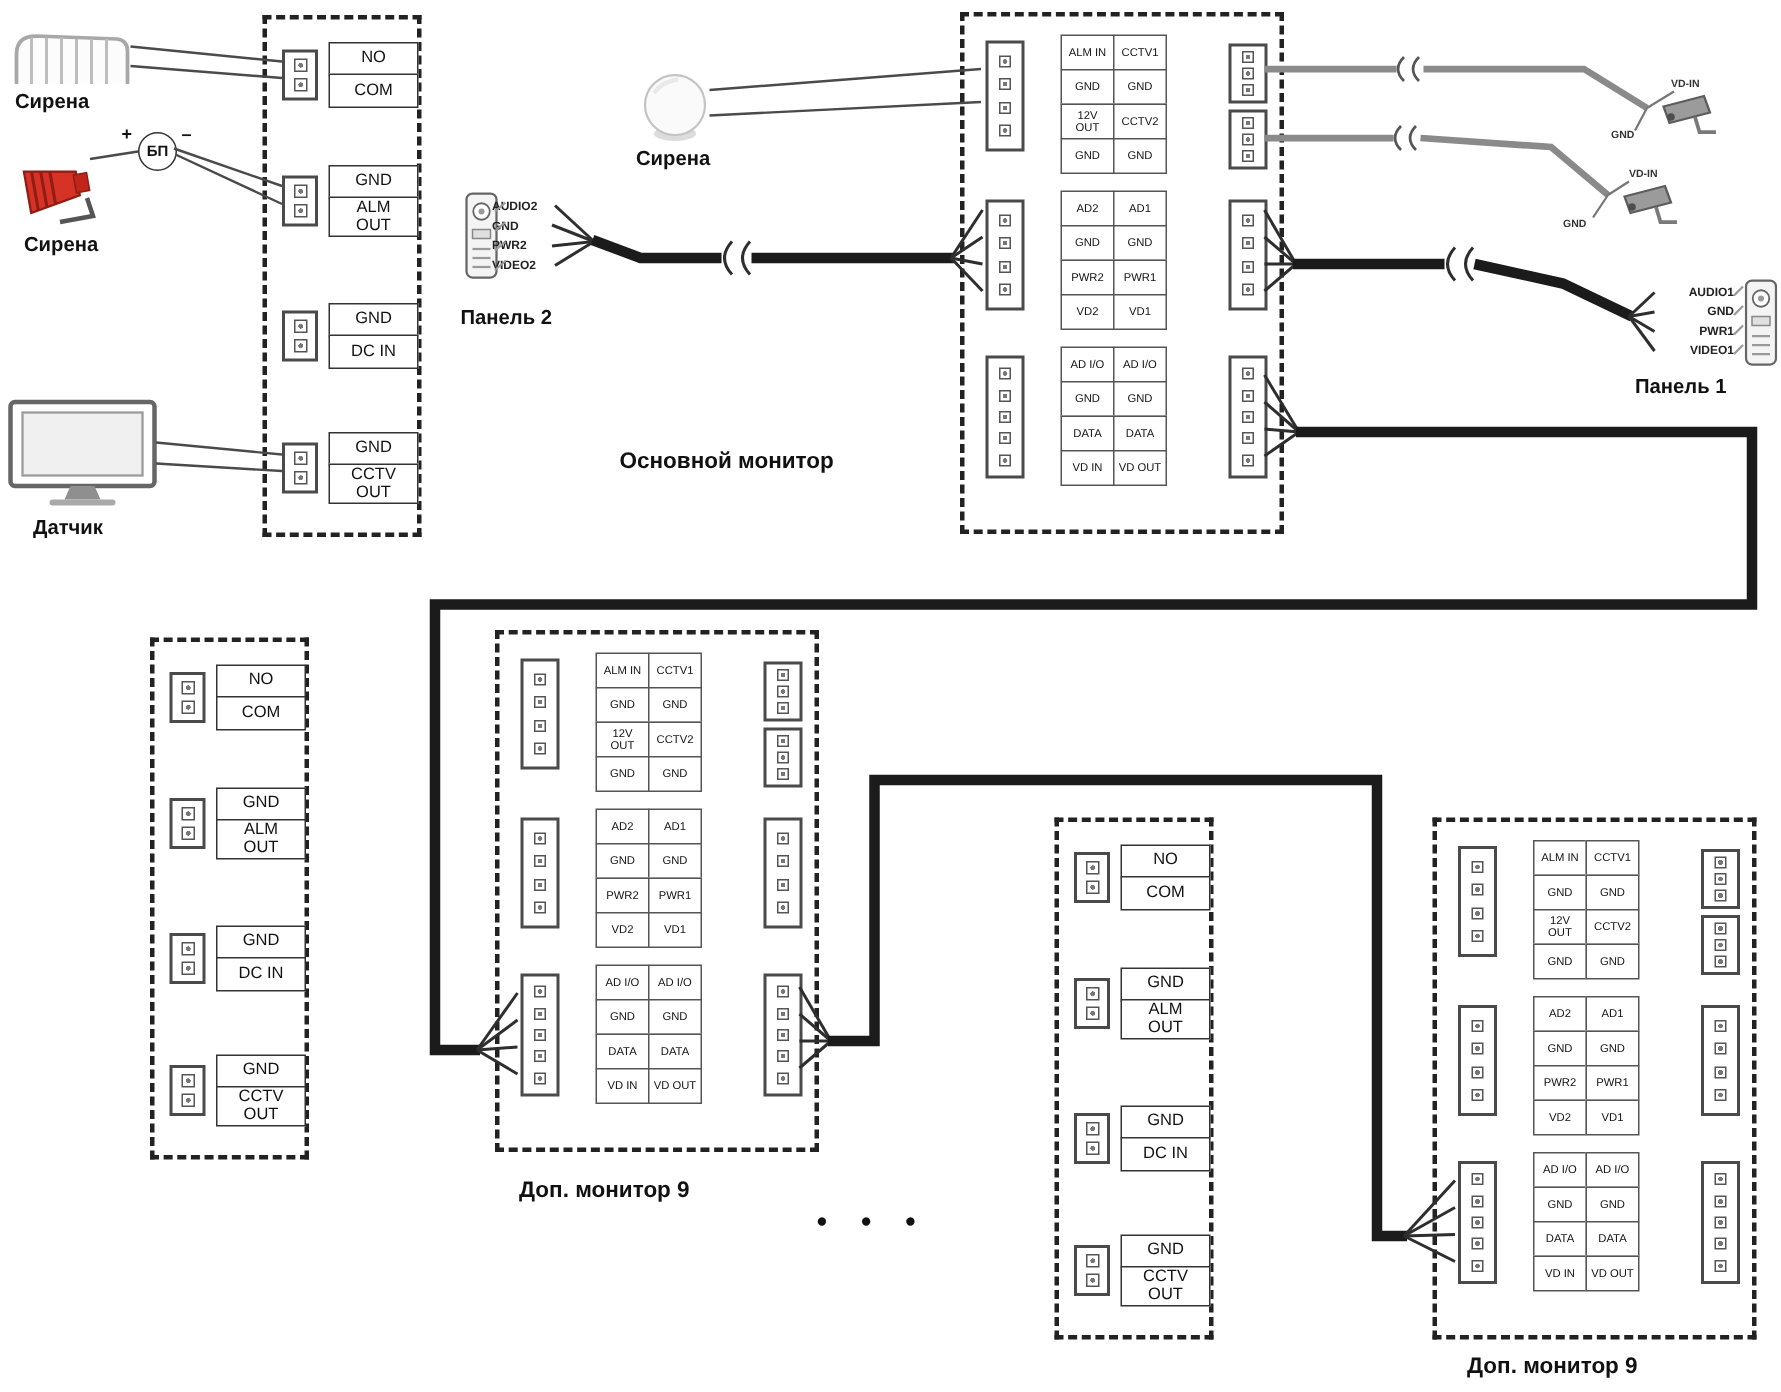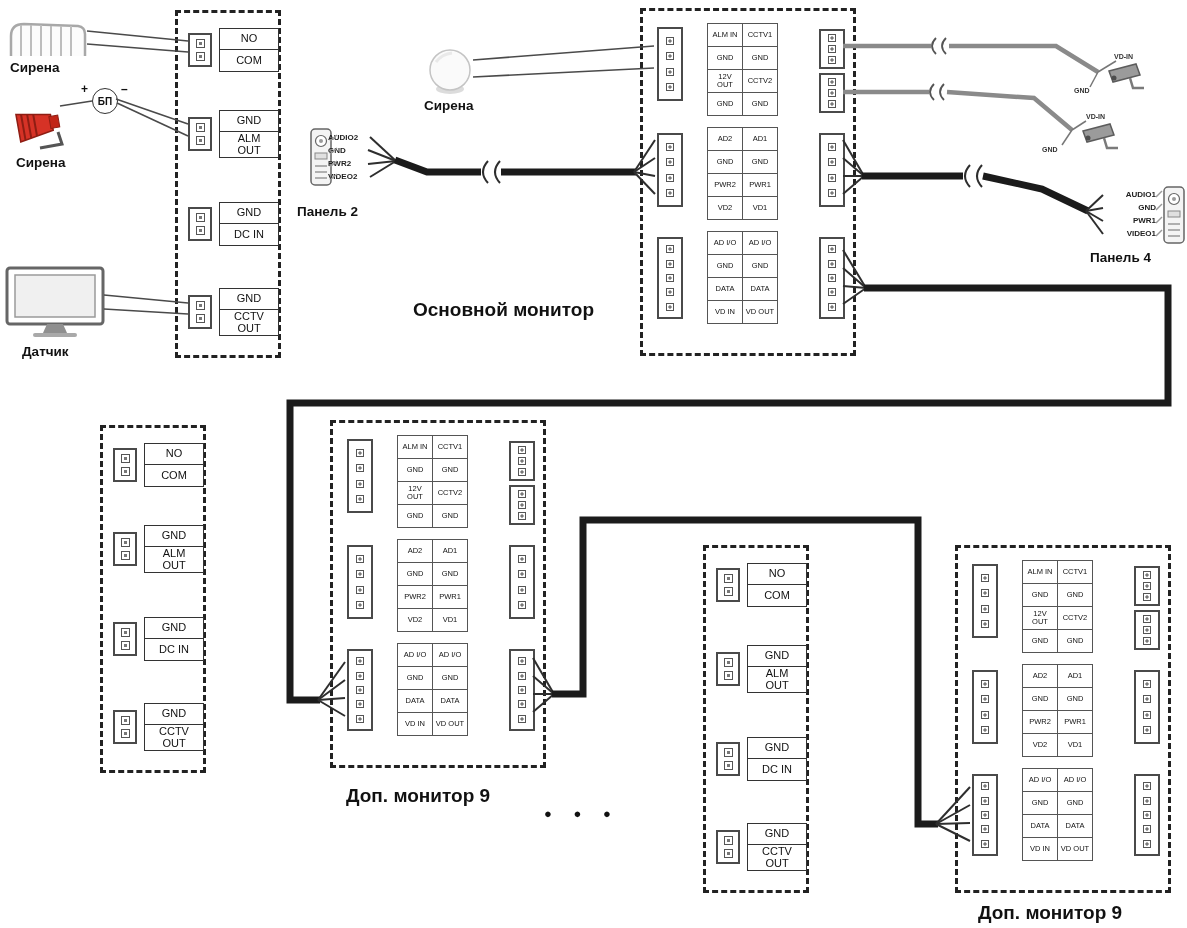--- a/index.html
+++ b/index.html
@@ -1,21 +1,21 @@
 <!DOCTYPE html>
 <html><head>
 <meta charset="utf-8">
 <style>
   *{margin:0;padding:0;box-sizing:border-box}
   html,body{background:#fff}
   body{font-family:"Liberation Sans",sans-serif}
   .canvas{position:relative;width:1187px;height:928px;background:#fff;overflow:hidden}
   .wires{position:absolute;left:0;top:0;z-index:6;pointer-events:none}
   .lbl{position:absolute;font-weight:bold;color:#111;z-index:4;white-space:nowrap}
-  .lbl.big{font-size:19px}
+  .lbl.big{font-size:15px}
   .lbl.med{font-size:13.5px}
   
   .strip{position:absolute;width:106px;height:348px;border:3px dashed #222;background:#fff;z-index:3}
   .sgroup{position:absolute;left:10px;height:46px;display:flex;align-items:center;gap:7px}
   .conn2{width:24px;height:34px;border:2px solid #4a4a4a;background:#fff;display:flex;flex-direction:column;align-items:center;justify-content:space-evenly}
   .pin{display:block;width:9px;height:9px;border:1px solid #555;background:radial-gradient(#777 1.5px,#fff 1.7px)}
   .scells{display:flex;flex-direction:column}
   .scell{width:60px;min-height:23px;padding:1px 2px;border:1.5px solid #333;background:#fff;display:flex;align-items:center;justify-content:center;font-size:11px;line-height:1.05;text-align:center;white-space:pre-line;color:#111}
   .scell + .scell{margin-top:-1.5px}
   
@@ -103,40 +103,40 @@
       <line x1="5" y1="44" x2="17" y2="44" stroke="#999" stroke-width="1.5"></line>
       <line x1="5" y1="50" x2="17" y2="50" stroke="#999" stroke-width="1.5"></line>
     </svg>
   </div>
   <div class="ptcol" style="left:328px;top:131px">
       <div class="ptcell">AUDIO2</div>
       <div class="ptcell">GND</div>
       <div class="ptcell">PWR2</div>
       <div class="ptcell">VIDEO2</div>
     </div>
-  <div class="lbl med" style="left:297px;top:204px">Панель 2</div>
+  <div class="lbl med" style="left:307px;top:204px">Панель 2</div>
 
   <div class="dev" style="left:1163px;top:186px;width:22px;height:58px">
     <svg viewBox="0 0 22 58">
       <rect x="1" y="1" width="20" height="56" rx="4" fill="#f4f4f4" stroke="#666" stroke-width="1.5"></rect>
       <circle cx="11" cy="13" r="5.5" fill="#fff" stroke="#666" stroke-width="1.2"></circle>
       <circle cx="11" cy="13" r="2" fill="#9a9a9a"></circle>
       <rect x="5" y="25" width="12" height="6" fill="#e0e0e0" stroke="#888" stroke-width="1"></rect>
       <line x1="5" y1="38" x2="17" y2="38" stroke="#999" stroke-width="1.5"></line>
       <line x1="5" y1="44" x2="17" y2="44" stroke="#999" stroke-width="1.5"></line>
       <line x1="5" y1="50" x2="17" y2="50" stroke="#999" stroke-width="1.5"></line>
     </svg>
   </div>
   <div class="ptcol right" style="left:1100px;top:188px;width:56px">
       <div class="ptcell">AUDIO1</div>
       <div class="ptcell">GND</div>
       <div class="ptcell">PWR1</div>
       <div class="ptcell">VIDEO1</div>
     </div>
-  <div class="lbl med" style="left:1090px;top:250px">Панель 4</div>
+  <div class="lbl med" style="left:1090px;top:250px">Панель 1</div>
 
   <div class="dev" style="left:1106px;top:62px;width:42px;height:32px">
     <svg viewBox="0 0 42 32">
       <polygon points="3,9 30,2 34,13 7,20" fill="#9b9b9b" stroke="#5c5c5c" stroke-width="1.5"></polygon>
       <circle cx="8" cy="16" r="2.5" fill="#4d4d4d"></circle>
       <path d="M24,16 L27,26 L38,26" stroke="#7a7a7a" stroke-width="2.5" fill="none"></path>
     </svg>
   </div>
   <div class="camlbl" style="left:1114px;top:53px">VD-IN</div>
   <div class="camlbl" style="left:1074px;top:87px">GND</div>

